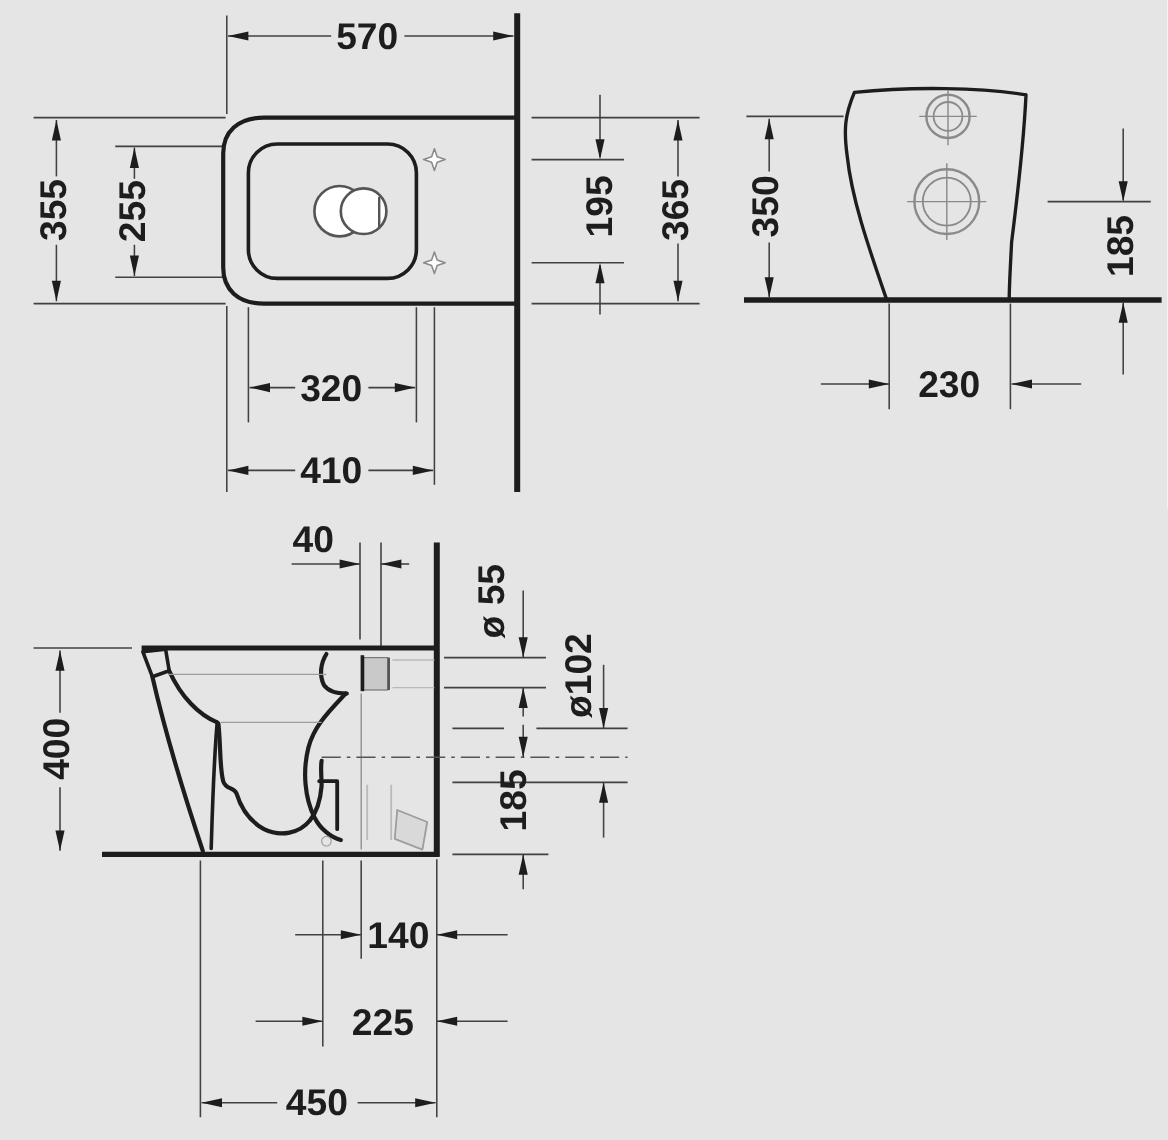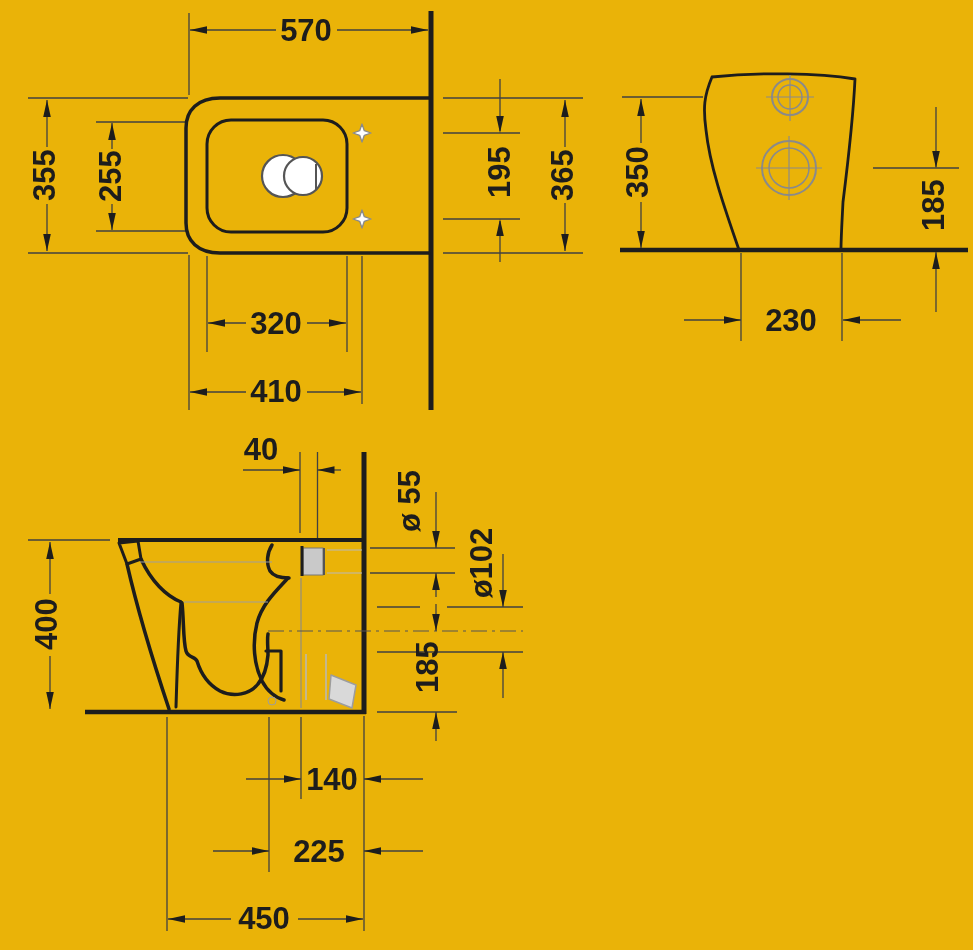--- a/index.html
+++ b/index.html
@@ -1,19 +1,19 @@
 <!DOCTYPE html>
 <html><head>
 <meta charset="utf-8">
 <style>
   html,body{margin:0;padding:0;background:#ffffff;}
   .stage{
     position:relative;
     width:973px;height:950px;
-    background:#eab308;
+    background:#e5e5e5;
     overflow:hidden;
     font-family:"Liberation Sans", sans-serif;
   }
   svg{position:absolute;left:0;top:0;}
   svg text{
     font-family:"Liberation Sans","DejaVu Sans",sans-serif;
     font-weight:700;
     fill:#1d1d1d;
   }
 </style>

